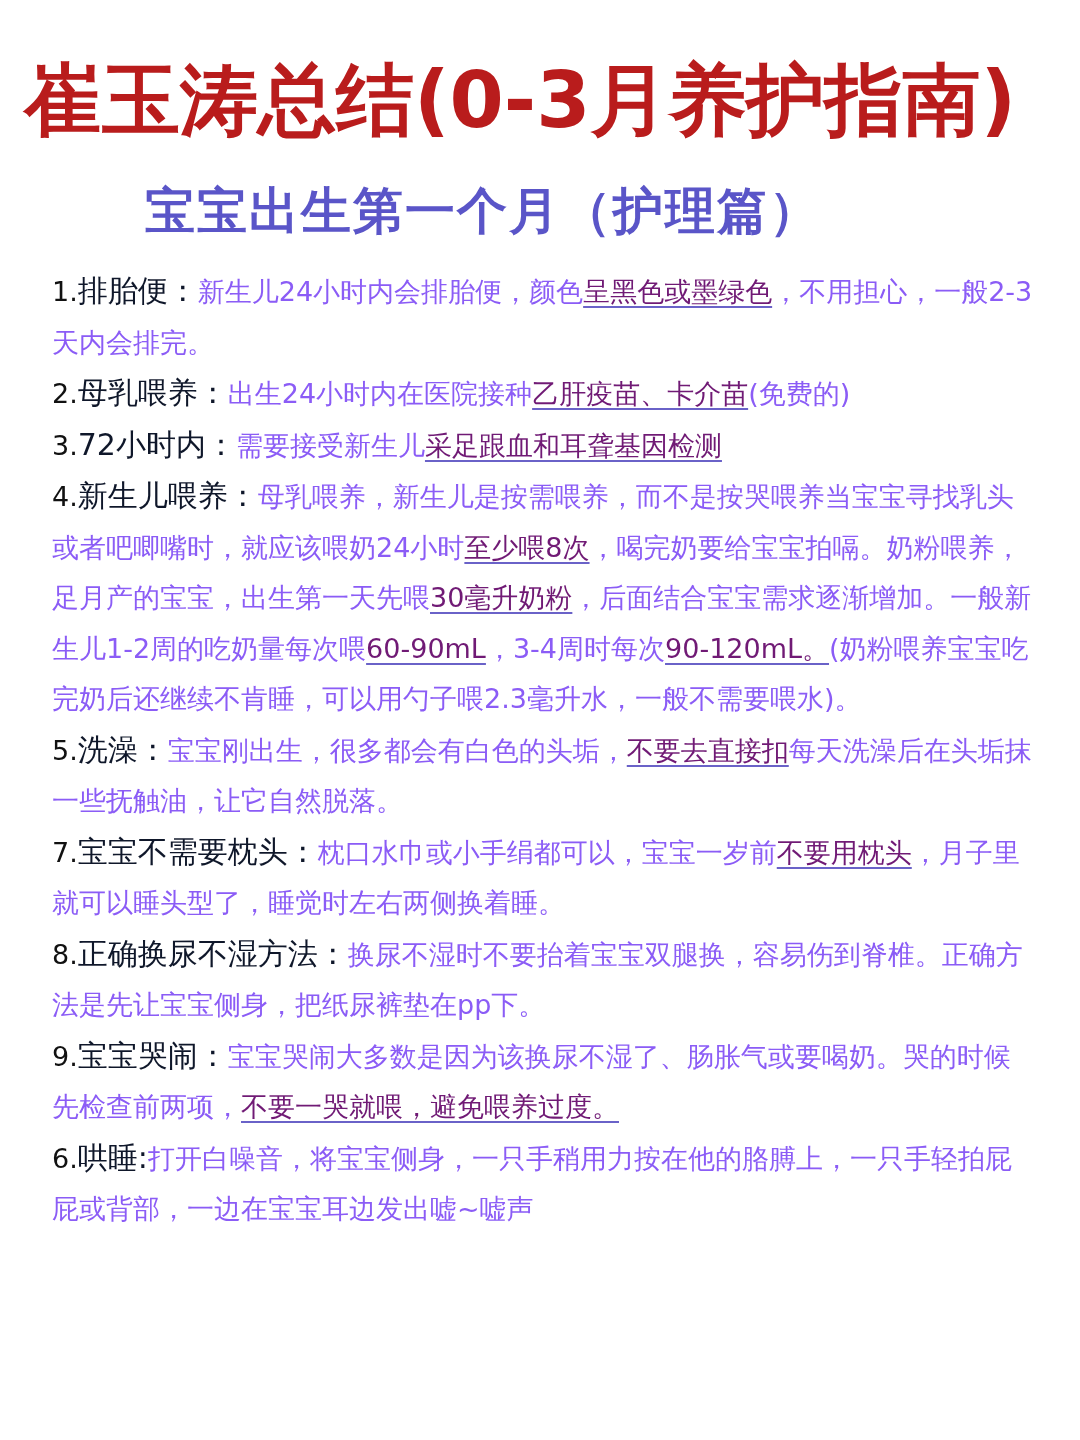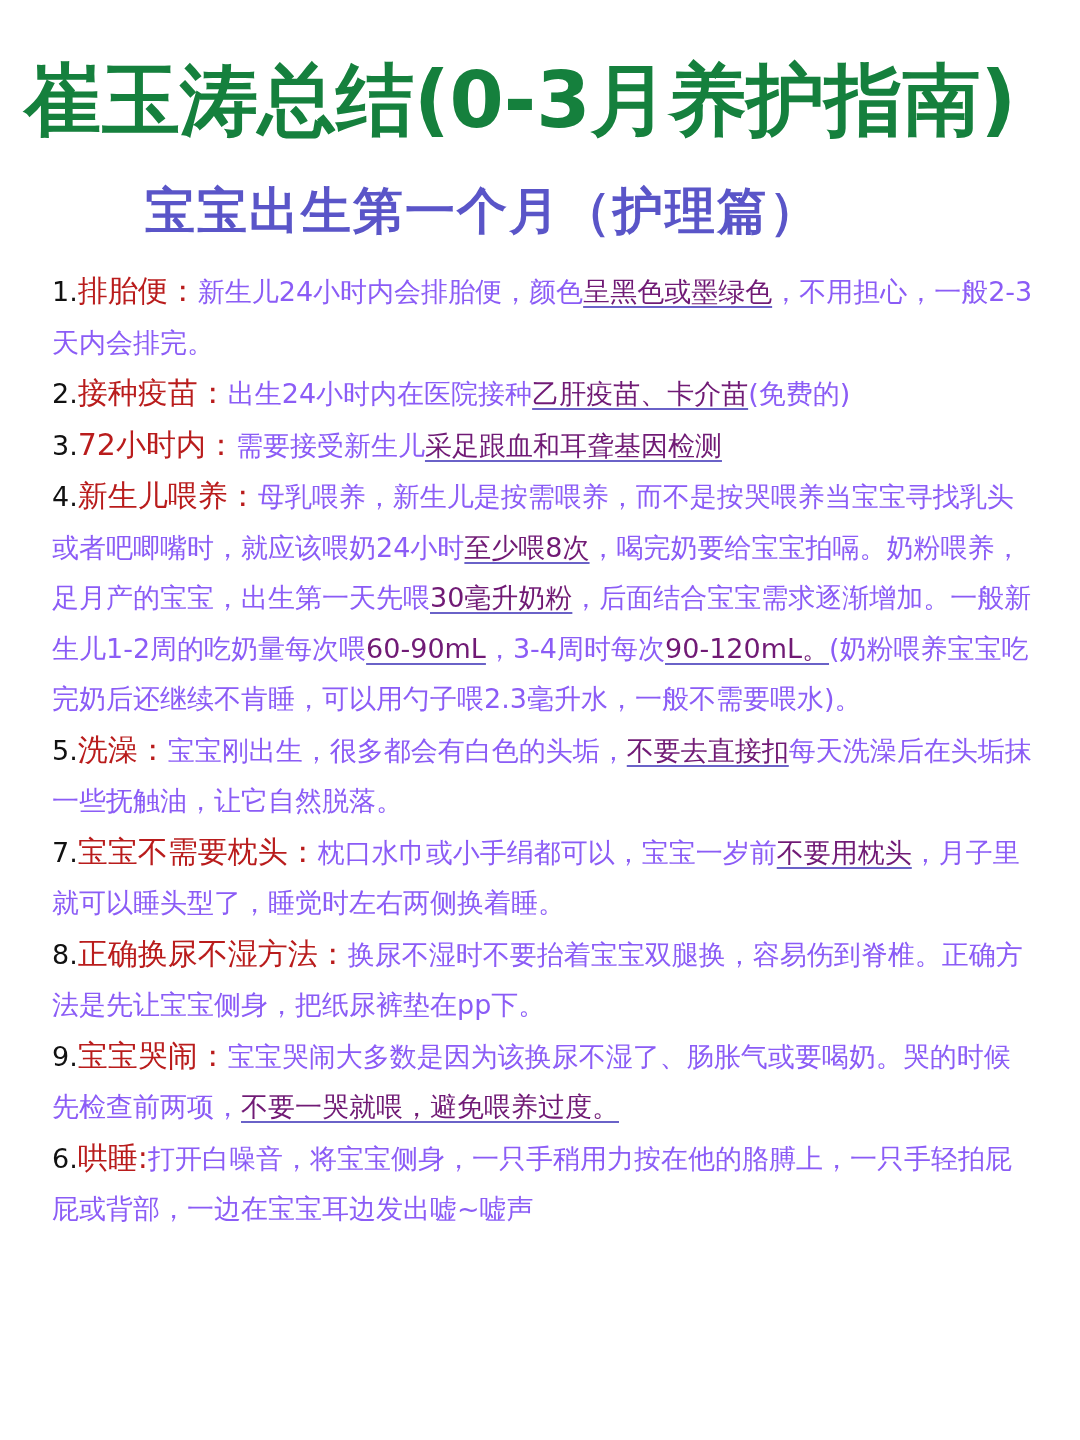--- a/index.html
+++ b/index.html
@@ -6,51 +6,51 @@
   body {
     width: 1080px; height: 1440px; overflow: hidden;
     background: #ffffff;
     font-family: "DejaVu Sans", "Liberation Sans", sans-serif;
     color: #111111;
     position: relative;
   }
   .title {
     position: absolute; left: 0; top: 50px; width: 1040px;
     text-align: center;
-    font-size: 78px; font-weight: bold; color: #15803d;
+    font-size: 78px; font-weight: bold; color: #b91c1c;
     letter-spacing: 0px; line-height: 100px;
   }
   .subtitle {
     position: absolute; left: 145px; top: 178px;
     font-size: 50px; font-weight: bold; color: #5a55c8;
     line-height: 66px; letter-spacing: 2px;
   }
   .content {
     position: absolute; left: 52px; top: 266px; width: 985px;
   }
   .item {
     font-size: 27px; line-height: 50.5px; margin: 0;
   }
   .num { color: #111111; }
-  .label { color: #b91c1c; font-size: 30px; }
+  .label { color: #0f172a; font-size: 30px; }
   .text { color: #8b5cf6; }
   .hl {
     color: #701a75; text-decoration: underline;
     text-decoration-color: #6a62c8; text-underline-offset: 5px;
   }
 </style>
 </head>
 <body>
 
 <div class="title">崔玉涛总结(0-3月养护指南)</div>
 <div class="subtitle">宝宝出生第一个月（护理篇）</div>
 
 <div class="content">
   <p class="item"><span class="num">1.</span><span class="label">排胎便：</span><span class="text">新生儿24小时内会排胎便，颜色</span><span class="hl">呈黑色或墨绿色</span><span class="text">，不用担心，一般2-3天内会排完。</span></p>
-  <p class="item"><span class="num">2.</span><span class="label">接种疫苗：</span><span class="text">出生24小时内在医院接种</span><span class="hl">乙肝疫苗、卡介苗</span><span class="text">(免费的)</span></p>
+  <p class="item"><span class="num">2.</span><span class="label">母乳喂养：</span><span class="text">出生24小时内在医院接种</span><span class="hl">乙肝疫苗、卡介苗</span><span class="text">(免费的)</span></p>
   <p class="item"><span class="num">3.</span><span class="label">72小时内：</span><span class="text">需要接受新生儿</span><span class="hl">采足跟血和耳聋基因检测</span></p>
   <p class="item"><span class="num">4.</span><span class="label">新生儿喂养：</span><span class="text">母乳喂养，新生儿是按需喂养，而不是按哭喂养当宝宝寻找乳头或者吧唧嘴时，就应该喂奶24小时</span><span class="hl">至少喂8次</span><span class="text">，喝完奶要给宝宝拍嗝。奶粉喂养，足月产的宝宝，出生第一天先喂</span><span class="hl">30毫升奶粉</span><span class="text">，后面结合宝宝需求逐渐增加。一般新生儿1-2周的吃奶量每次喂</span><span class="hl">60-90mL</span><span class="text">，3-4周时每次</span><span class="hl">90-120mL。</span><span class="text">(奶粉喂养宝宝吃完奶后还继续不肯睡，可以用勺子喂2.3毫升水，一般不需要喂水)。</span></p>
   <p class="item"><span class="num">5.</span><span class="label">洗澡：</span><span class="text">宝宝刚出生，很多都会有白色的头垢，</span><span class="hl">不要去直接扣</span><span class="text">每天洗澡后在头垢抹一些抚触油，让它自然脱落。</span></p>
   <p class="item"><span class="num">7.</span><span class="label">宝宝不需要枕头：</span><span class="text">枕口水巾或小手绢都可以，宝宝一岁前</span><span class="hl">不要用枕头</span><span class="text">，月子里就可以睡头型了，睡觉时左右两侧换着睡。</span></p>
   <p class="item"><span class="num">8.</span><span class="label">正确换尿不湿方法：</span><span class="text">换尿不湿时不要抬着宝宝双腿换，容易伤到脊椎。正确方法是先让宝宝侧身，把纸尿裤垫在pp下。</span></p>
   <p class="item"><span class="num">9.</span><span class="label">宝宝哭闹：</span><span class="text">宝宝哭闹大多数是因为该换尿不湿了、肠胀气或要喝奶。哭的时候先检查前两项，</span><span class="hl">不要一哭就喂，避免喂养过度。</span></p>
   <p class="item"><span class="num">6.</span><span class="label">哄睡:</span><span class="text">打开白噪音，将宝宝侧身，一只手稍用力按在他的胳膊上，一只手轻拍屁屁或背部，一边在宝宝耳边发出嘘~嘘声</span></p>
 </div>
 
 </body></html>

